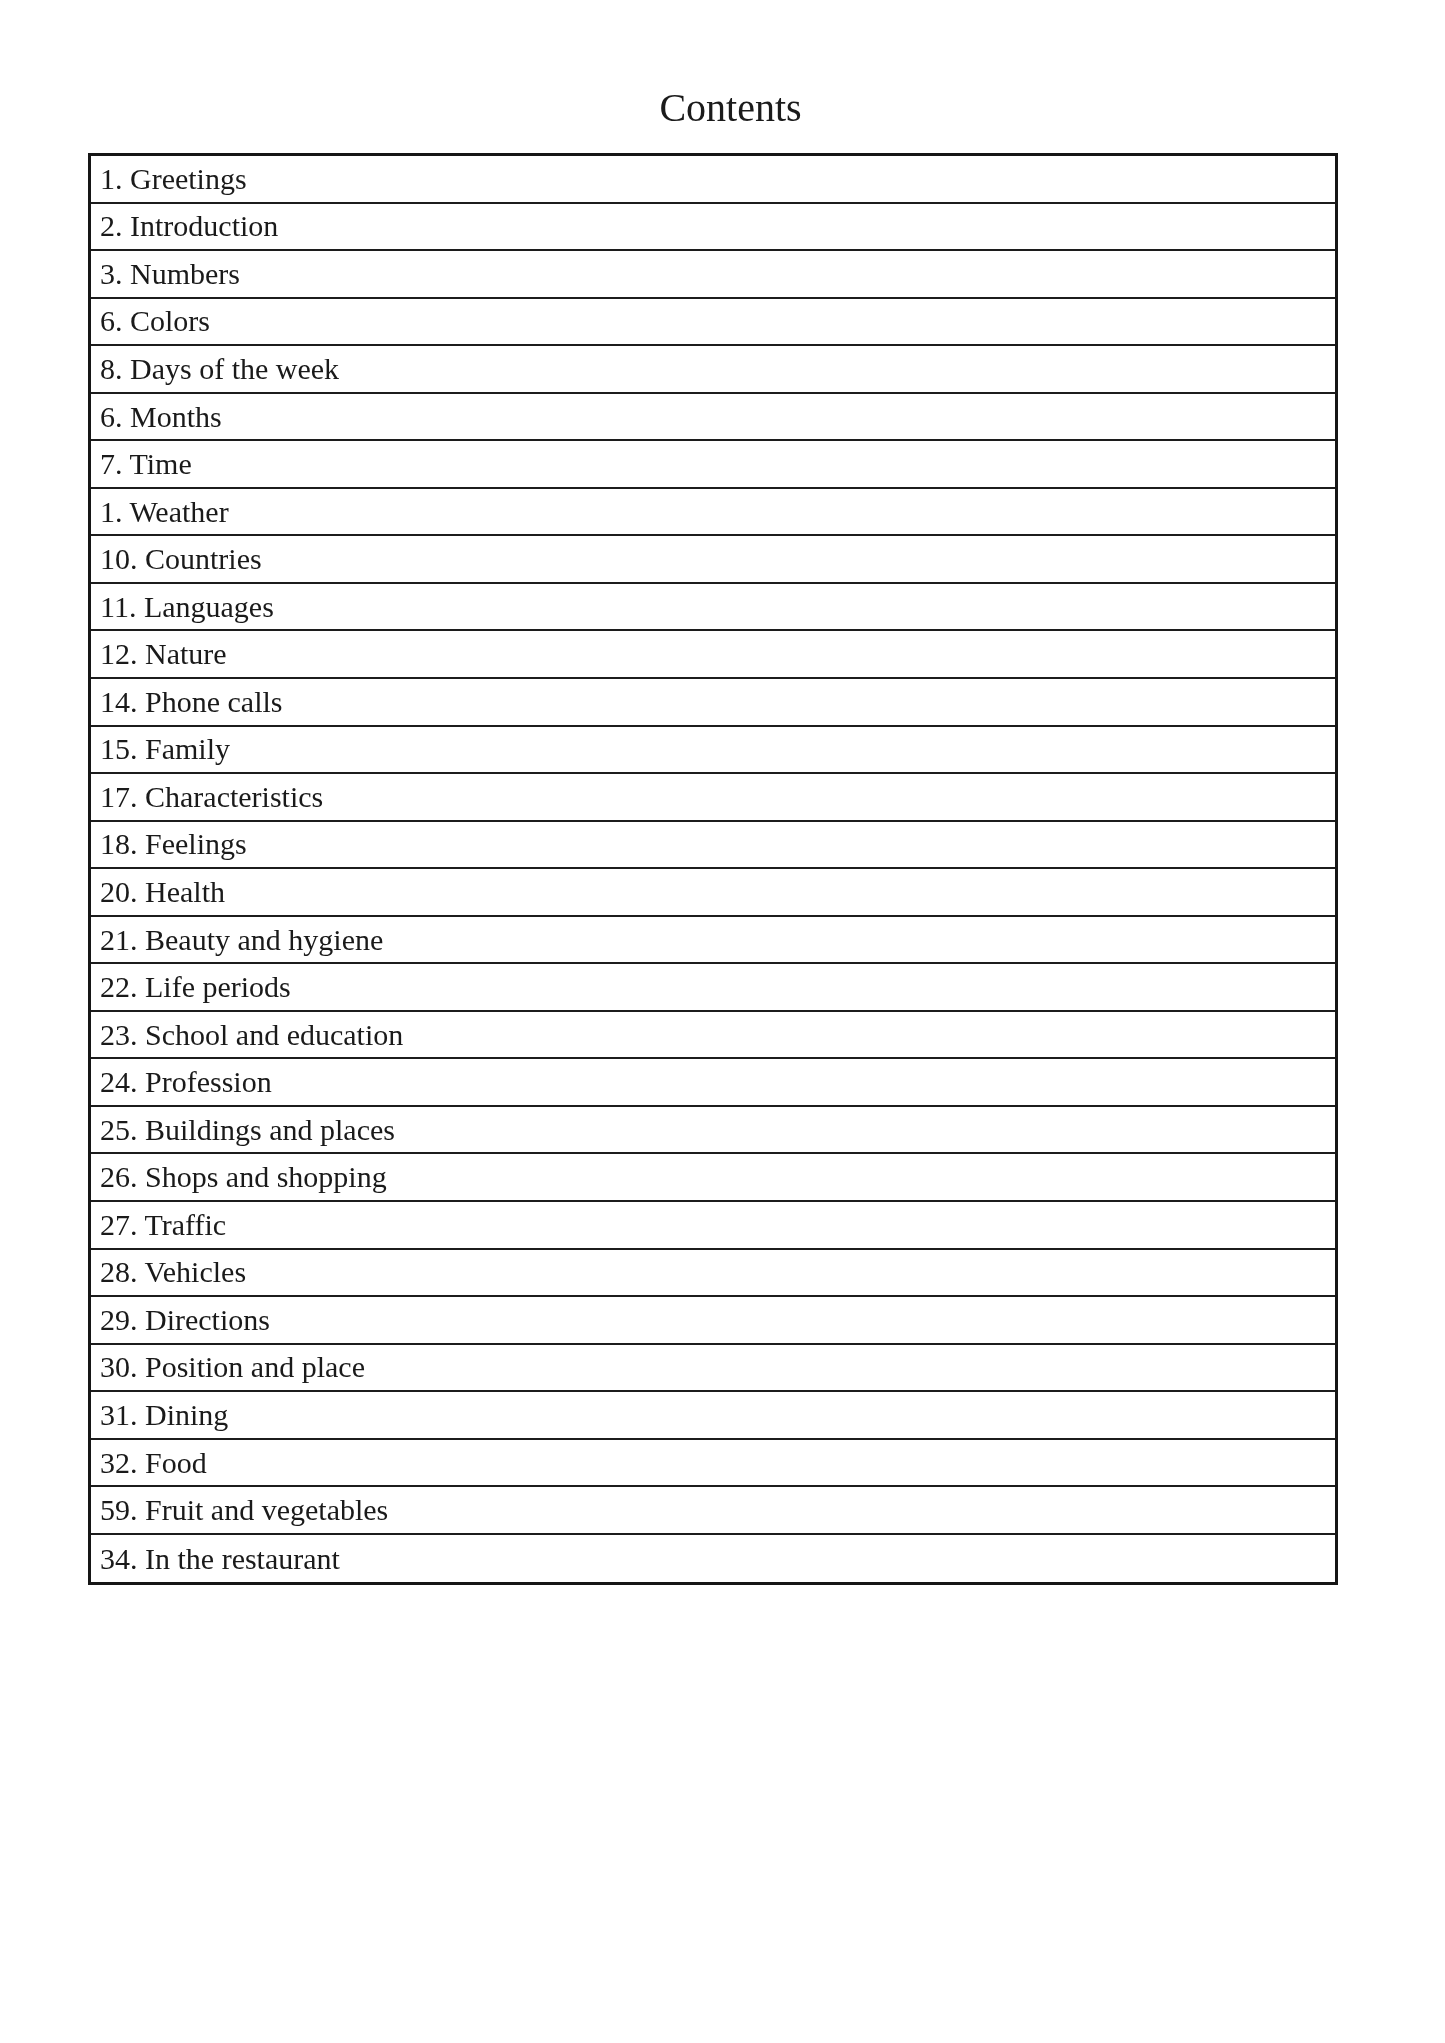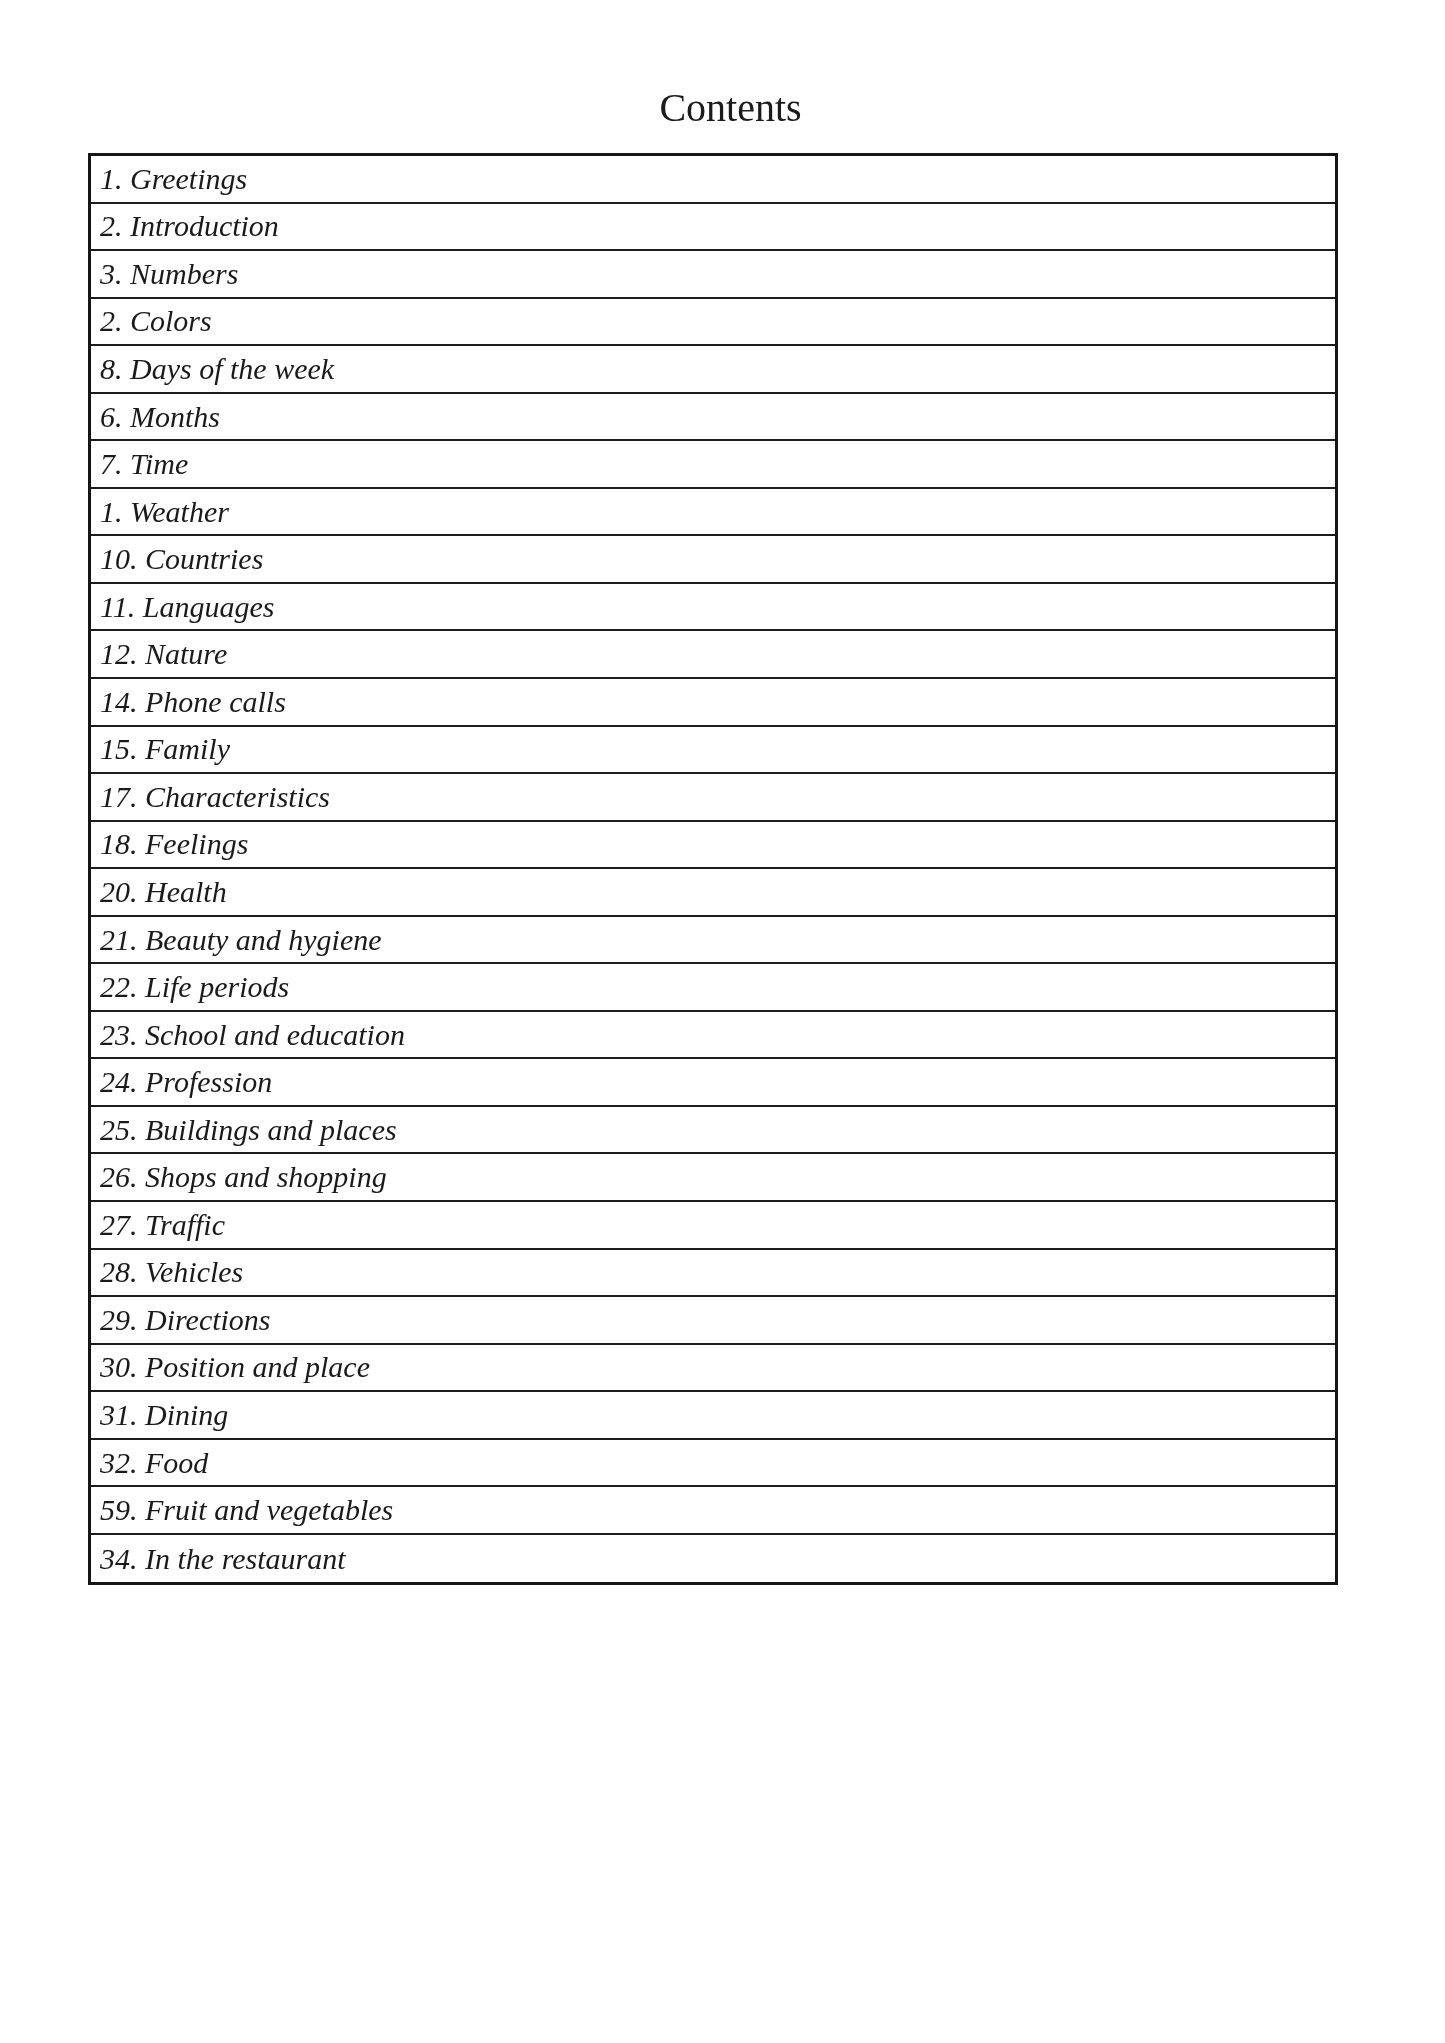--- a/index.html
+++ b/index.html
@@ -44,42 +44,42 @@
     border-bottom: 2px solid #1c1c1c;
     display: flex;
     align-items: center;
     padding-left: 9px;
     font-size: 30px;
     line-height: 1;
     white-space: nowrap;
     overflow: hidden;
   }
   .toc-row:last-child { border-bottom: none; }
-  .toc-row-text { color: #1a1a1a; font-style: italic; }
+  .toc-row-text { color: #1a1a1a; }
 </style>
 </head>
 <body>
 
 <h1 class="page-title">Contents</h1>
 
 <div class="toc-table" id="toc-table">
   <div class="toc-row">
     <span class="toc-row-text">1. Greetings</span>
   </div>
 
   <div class="toc-row">
     <span class="toc-row-text">2. Introduction</span>
   </div>
 
   <div class="toc-row">
     <span class="toc-row-text">3. Numbers</span>
   </div>
 
   <div class="toc-row">
-    <span class="toc-row-text">2. Colors</span>
+    <span class="toc-row-text">6. Colors</span>
   </div>
 
   <div class="toc-row">
     <span class="toc-row-text">8. Days of the week</span>
   </div>
 
   <div class="toc-row">
     <span class="toc-row-text">6. Months</span>
   </div>
 

